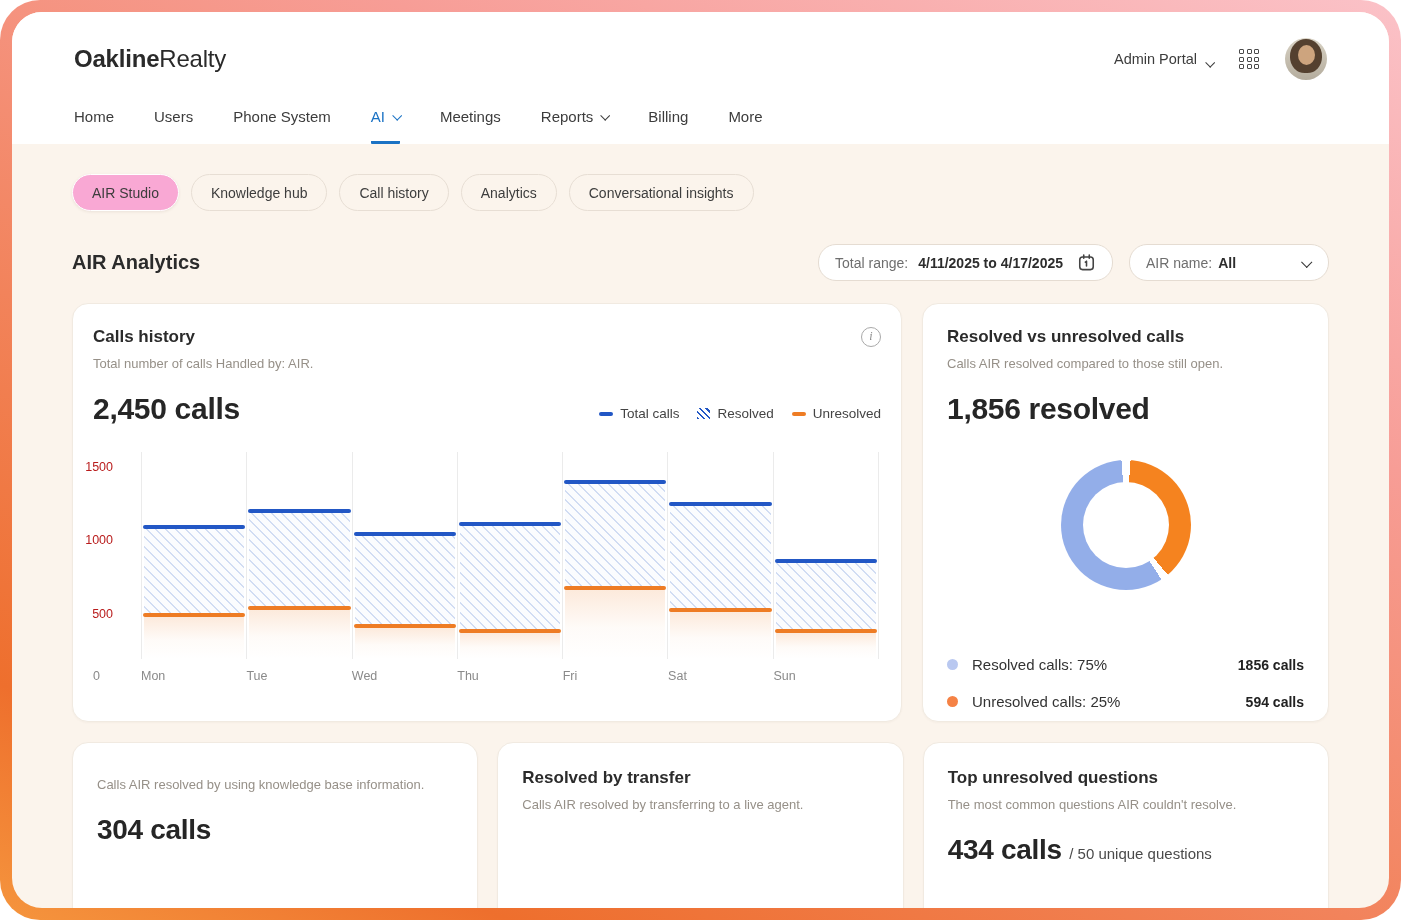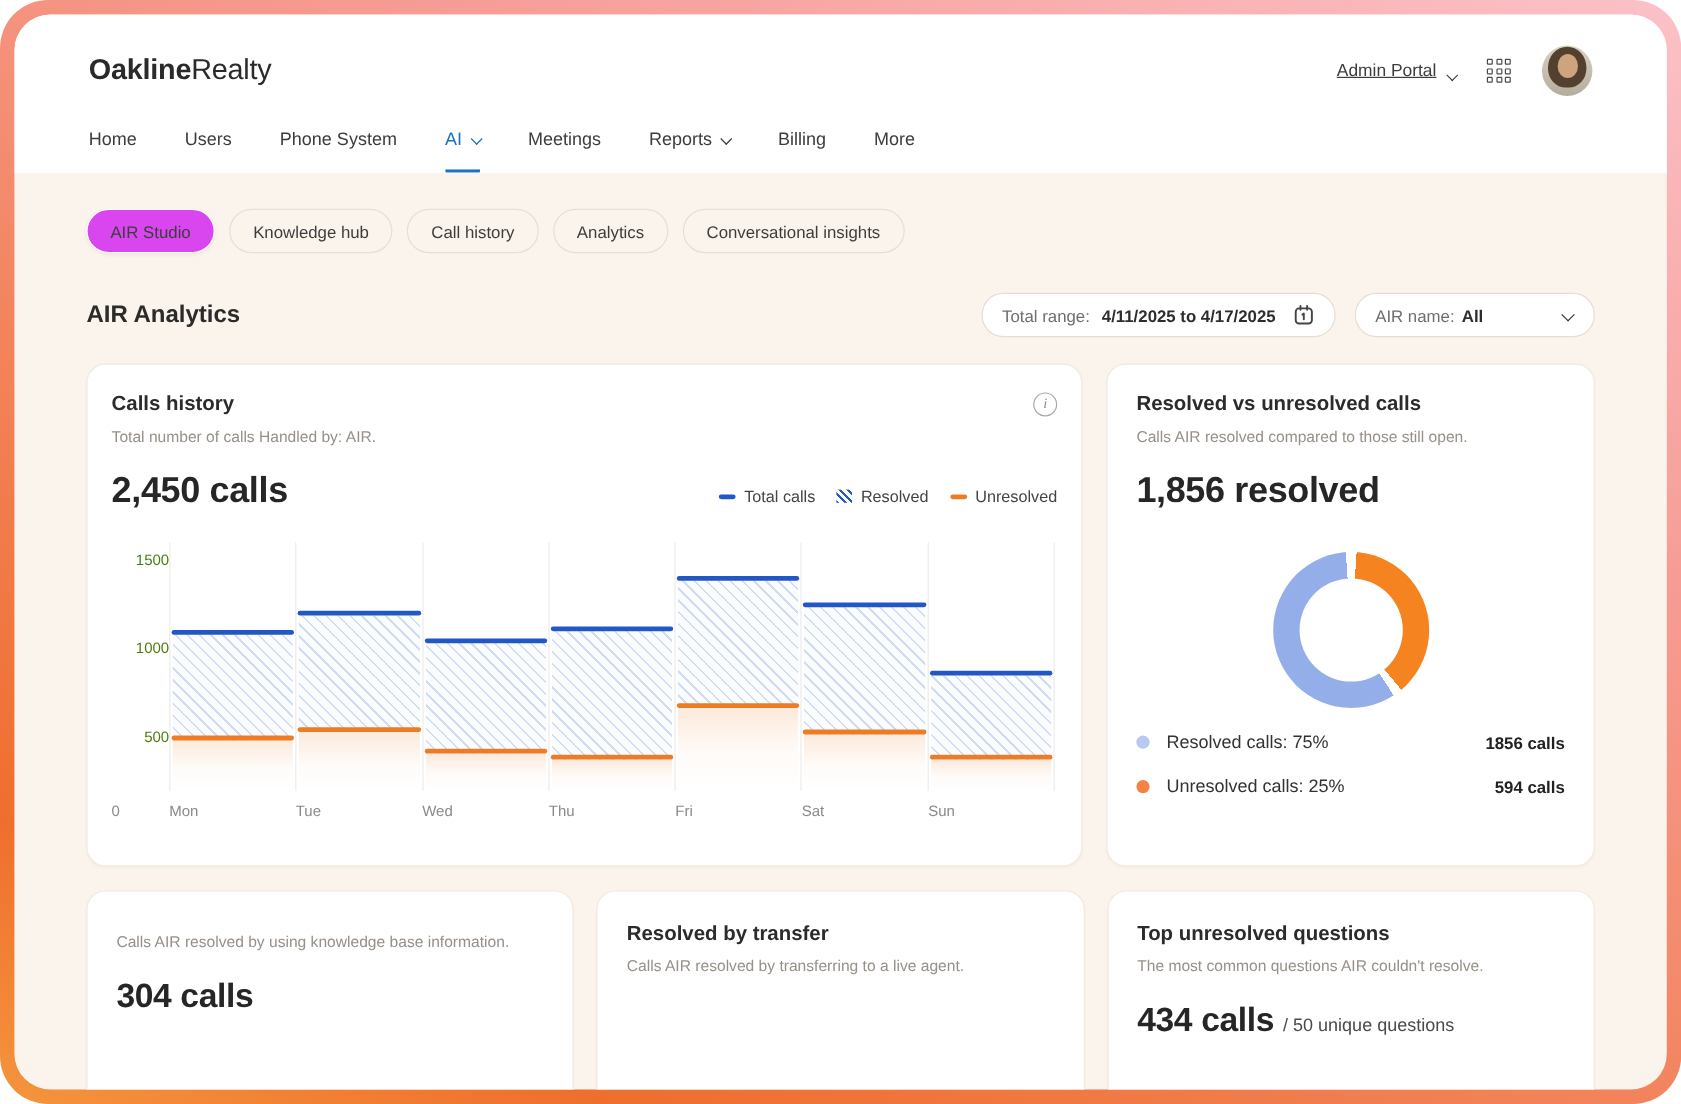--- a/index.html
+++ b/index.html
@@ -19,39 +19,39 @@
     display:flex; flex-direction:column;
   }
 
   
   .header { background:#ffffff; padding:24px 62px 0 62px; flex:0 0 auto; }
   .topbar { display:flex; align-items:center; justify-content:space-between; height:46px; }
   .logo { font-size:24px; color:#2a2a2a; letter-spacing:-0.2px; cursor:default; }
   .logo b { font-weight:800; }
   .logo span.light { font-weight:400; }
   .top-right { display:flex; align-items:center; gap:26px; }
-  .portal { display:flex; align-items:flex-end; gap:9px; font-size:14.5px; color:#3c3c3c; cursor:pointer;text-decoration:underline; }
+  .portal { display:flex; align-items:flex-end; gap:9px; font-size:14.5px; color:#3c3c3c; cursor:pointer; }
   .chev { width:7px; height:7px; border-right:1.7px solid currentColor; border-bottom:1.7px solid currentColor; transform:rotate(45deg) translateY(-1px); display:inline-block; }
   .apps { display:grid; grid-template-columns:repeat(3,5px); grid-template-rows:repeat(3,5px); gap:2.5px; cursor:pointer; }
   .apps i { border:1.4px solid #4a4a4a; border-radius:1px; display:block; }
   .avatar { width:42px; height:42px; border-radius:50%; position:relative; overflow:hidden; cursor:pointer;
     background:linear-gradient(180deg,#d8d2c4 0%, #b4ac9d 100%); }
   .avatar::before { content:''; position:absolute; width:32px; height:34px; border-radius:50% 50% 46% 46%; background:#54402f; top:1px; left:5px; }
   .avatar::after { content:''; position:absolute; width:17px; height:20px; border-radius:50%; background:#cda47e; top:7px; left:12.5px; }
 
   .nav { display:flex; gap:40px; margin-top:26px; }
   .nav-item { display:flex; align-items:center; gap:8px; font-size:15px; color:#3c3c3c; padding-bottom:16px; border-bottom:3px solid transparent; cursor:pointer; text-decoration:none; }
   .nav-item.active { color:#1a72c4; border-bottom-color:#1a72c4; border-radius:1px; }
 
   
   .main { flex:1 1 auto; padding:30px 60px 0 60px; }
 
   .pills { display:flex; gap:12px; }
   .pill { height:37px; display:flex; align-items:center; padding:0 19px; border-radius:19px; font-size:14px; color:#3d3d3d; border:1px solid #e7ded4; background:transparent; cursor:pointer; }
-  .pill.active { background:#d946ef; border-color:#ffffff; box-shadow:0 1px 3px rgba(90,70,50,0.10); }
+  .pill.active { background:#f9a8d4; border-color:#ffffff; box-shadow:0 1px 3px rgba(90,70,50,0.10); }
 
   .title-row { display:flex; align-items:center; justify-content:space-between; margin-top:33px;gap:38px; }
   .page-title { font-size:20px; font-weight:700; color:#2b2b2b; }
   .controls { display:flex; gap:16px; }
   .control { height:37px; background:#ffffff; border:1px solid #e5dcd2; border-radius:18px; display:flex; align-items:center; gap:10px; padding:0 16px; font-size:14px; cursor:pointer; }
   .control .lbl { color:#6e6e6e; }
   .control .val { color:#2d2d2d; font-weight:700; }
   .control.air { width:200px; justify-content:space-between; }
   .control.air .grp { display:flex; gap:6px; }
   .control .chev { width:8px; height:8px; color:#333; margin-right:2px; }
@@ -71,37 +71,37 @@
   .big-num { font-size:30px; font-weight:700; color:#262626; letter-spacing:-0.3px; }
 
   .chart-legend { display:flex; gap:18px; align-items:center; padding-bottom:5px; }
   .leg-item { display:flex; align-items:center; gap:7px; font-size:13.5px; color:#444; }
   .mk-dash { width:14px; height:4px; border-radius:2px; }
   .mk-hatch { width:13px; height:11px; background:repeating-linear-gradient(45deg,#2257c5 0 1.8px, rgba(34,87,197,0) 1.8px 4.4px); }
 
   
   .plot { position:relative; height:235px; margin-top:26px; }
   .y-gutter { position:absolute; left:0; top:0; bottom:0; width:48px; }
-  .y-gutter span { position:absolute; right:0; font-size:12.5px; color:#4d7c0f; transform:translateY(50%); }
+  .y-gutter span { position:absolute; right:28px; font-size:12.5px; color:#b91c1c; transform:translateY(50%); }
   .cols { position:absolute; left:48px; right:2px; top:0; bottom:28px; display:flex; }
   .bar-col { flex:1 1 0; position:relative; border-left:1px solid #ebebeb; }
   .cols .bar-col:last-child { border-right:1px solid #ebebeb; }
   .bar-col .line { position:absolute; left:1px; right:1px; height:4px; border-radius:2px; }
   .bar-col .hatch { position:absolute; left:2px; right:2px;
       background:repeating-linear-gradient(45deg, rgba(47,98,200,0.22) 0 1.4px, rgba(47,98,200,0.02) 1.4px 7px); }
   .bar-col .fadefill { position:absolute; left:2px; right:2px; }
   .x-labels { position:absolute; left:0; right:2px; bottom:0; height:18px; display:flex; font-size:12.5px; color:#8a8a8a; }
   .x-labels .zero { width:48px; }
   .x-labels .day { flex:1 1 0; }
 
   
   .donut-wrap { display:flex; justify-content:center; margin-top:34px; }
   .donut { width:130px; height:130px; border-radius:50%; position:relative; }
   .donut::after { content:''; position:absolute; inset:22px; background:#fff; border-radius:50%; }
-  .donut-legend { margin-top:20px; }
+  .donut-legend { margin-top:66px; }
   .dl-row { display:flex; align-items:center; margin-bottom:20px; }
   .dl-dot { width:11px; height:11px; border-radius:50%; margin-right:14px; flex:0 0 auto; }
   .dl-label { font-size:15px; color:#333; }
   .dl-val { margin-left:auto; font-size:14px; font-weight:700; color:#222; }
 
   
   .row2 { display:flex; gap:19px; margin-top:20px; }
   .stat-card { flex:1 1 0; height:190px; padding:25px 24px; }
   .stat-num { font-size:28px; font-weight:700; color:#262626; margin-top:22px; letter-spacing:-0.3px; }
   .stat-suffix { font-size:15px; font-weight:400; color:#4a4a4a; letter-spacing:0; }

